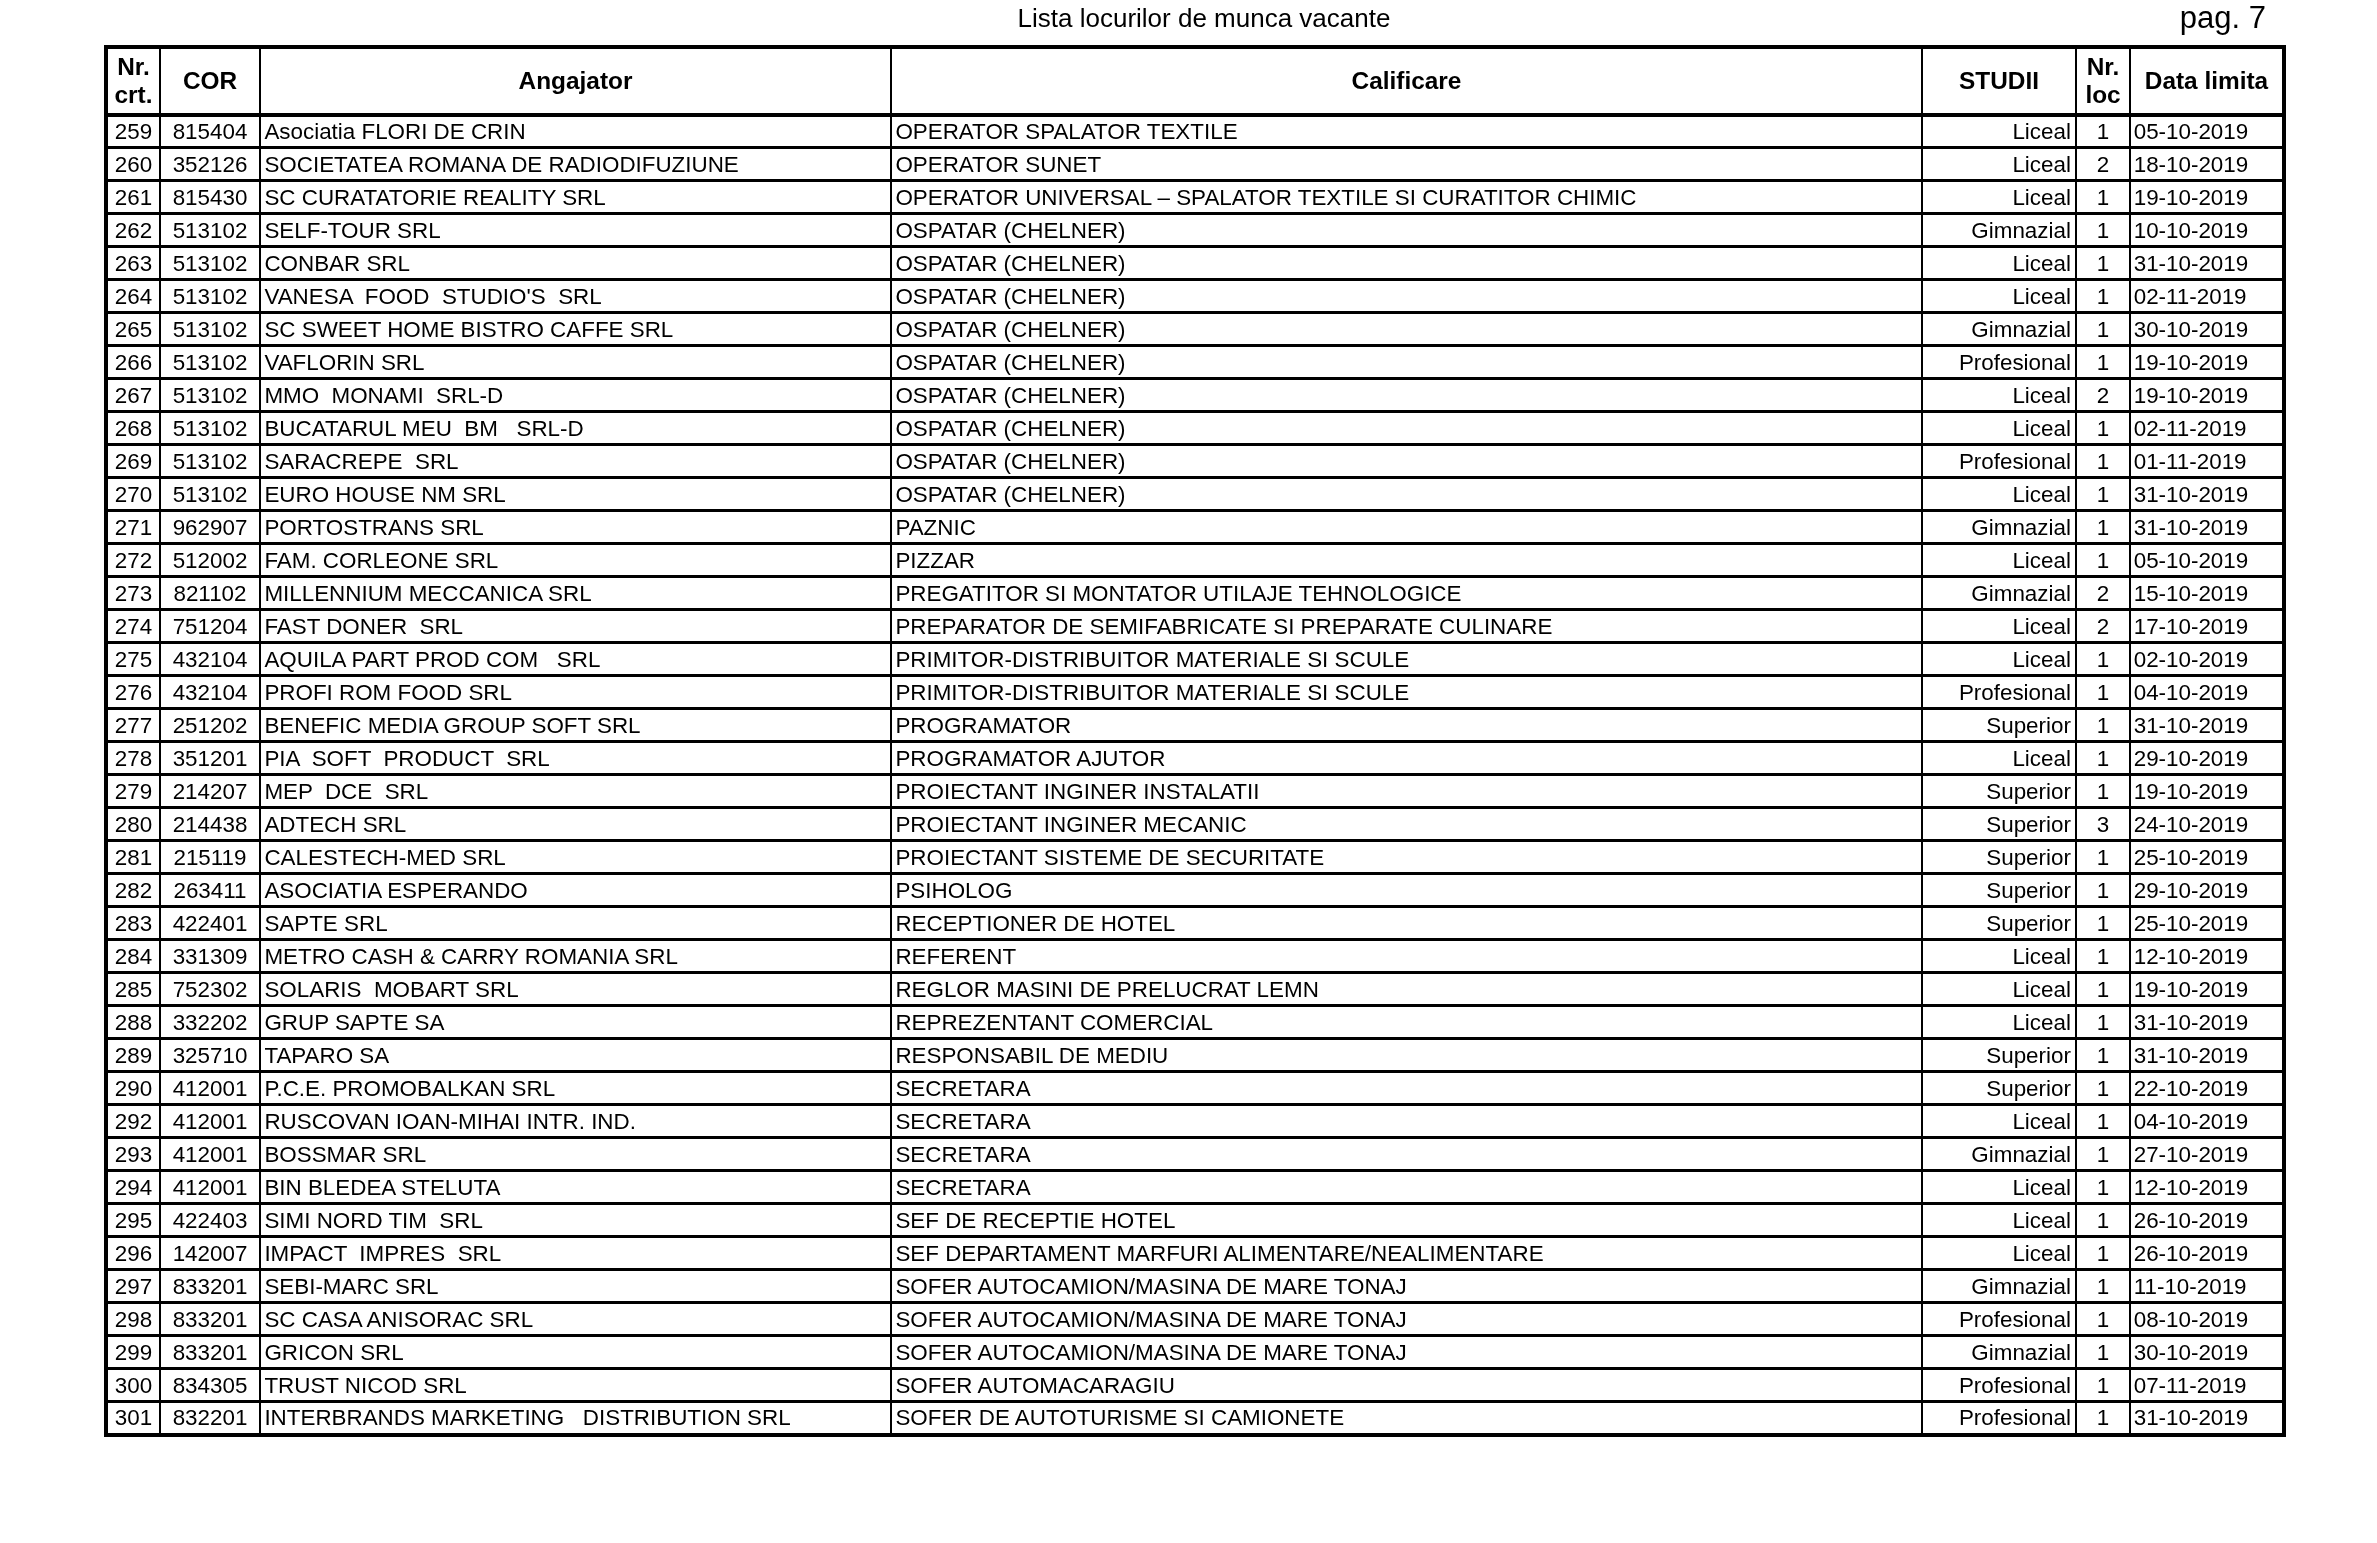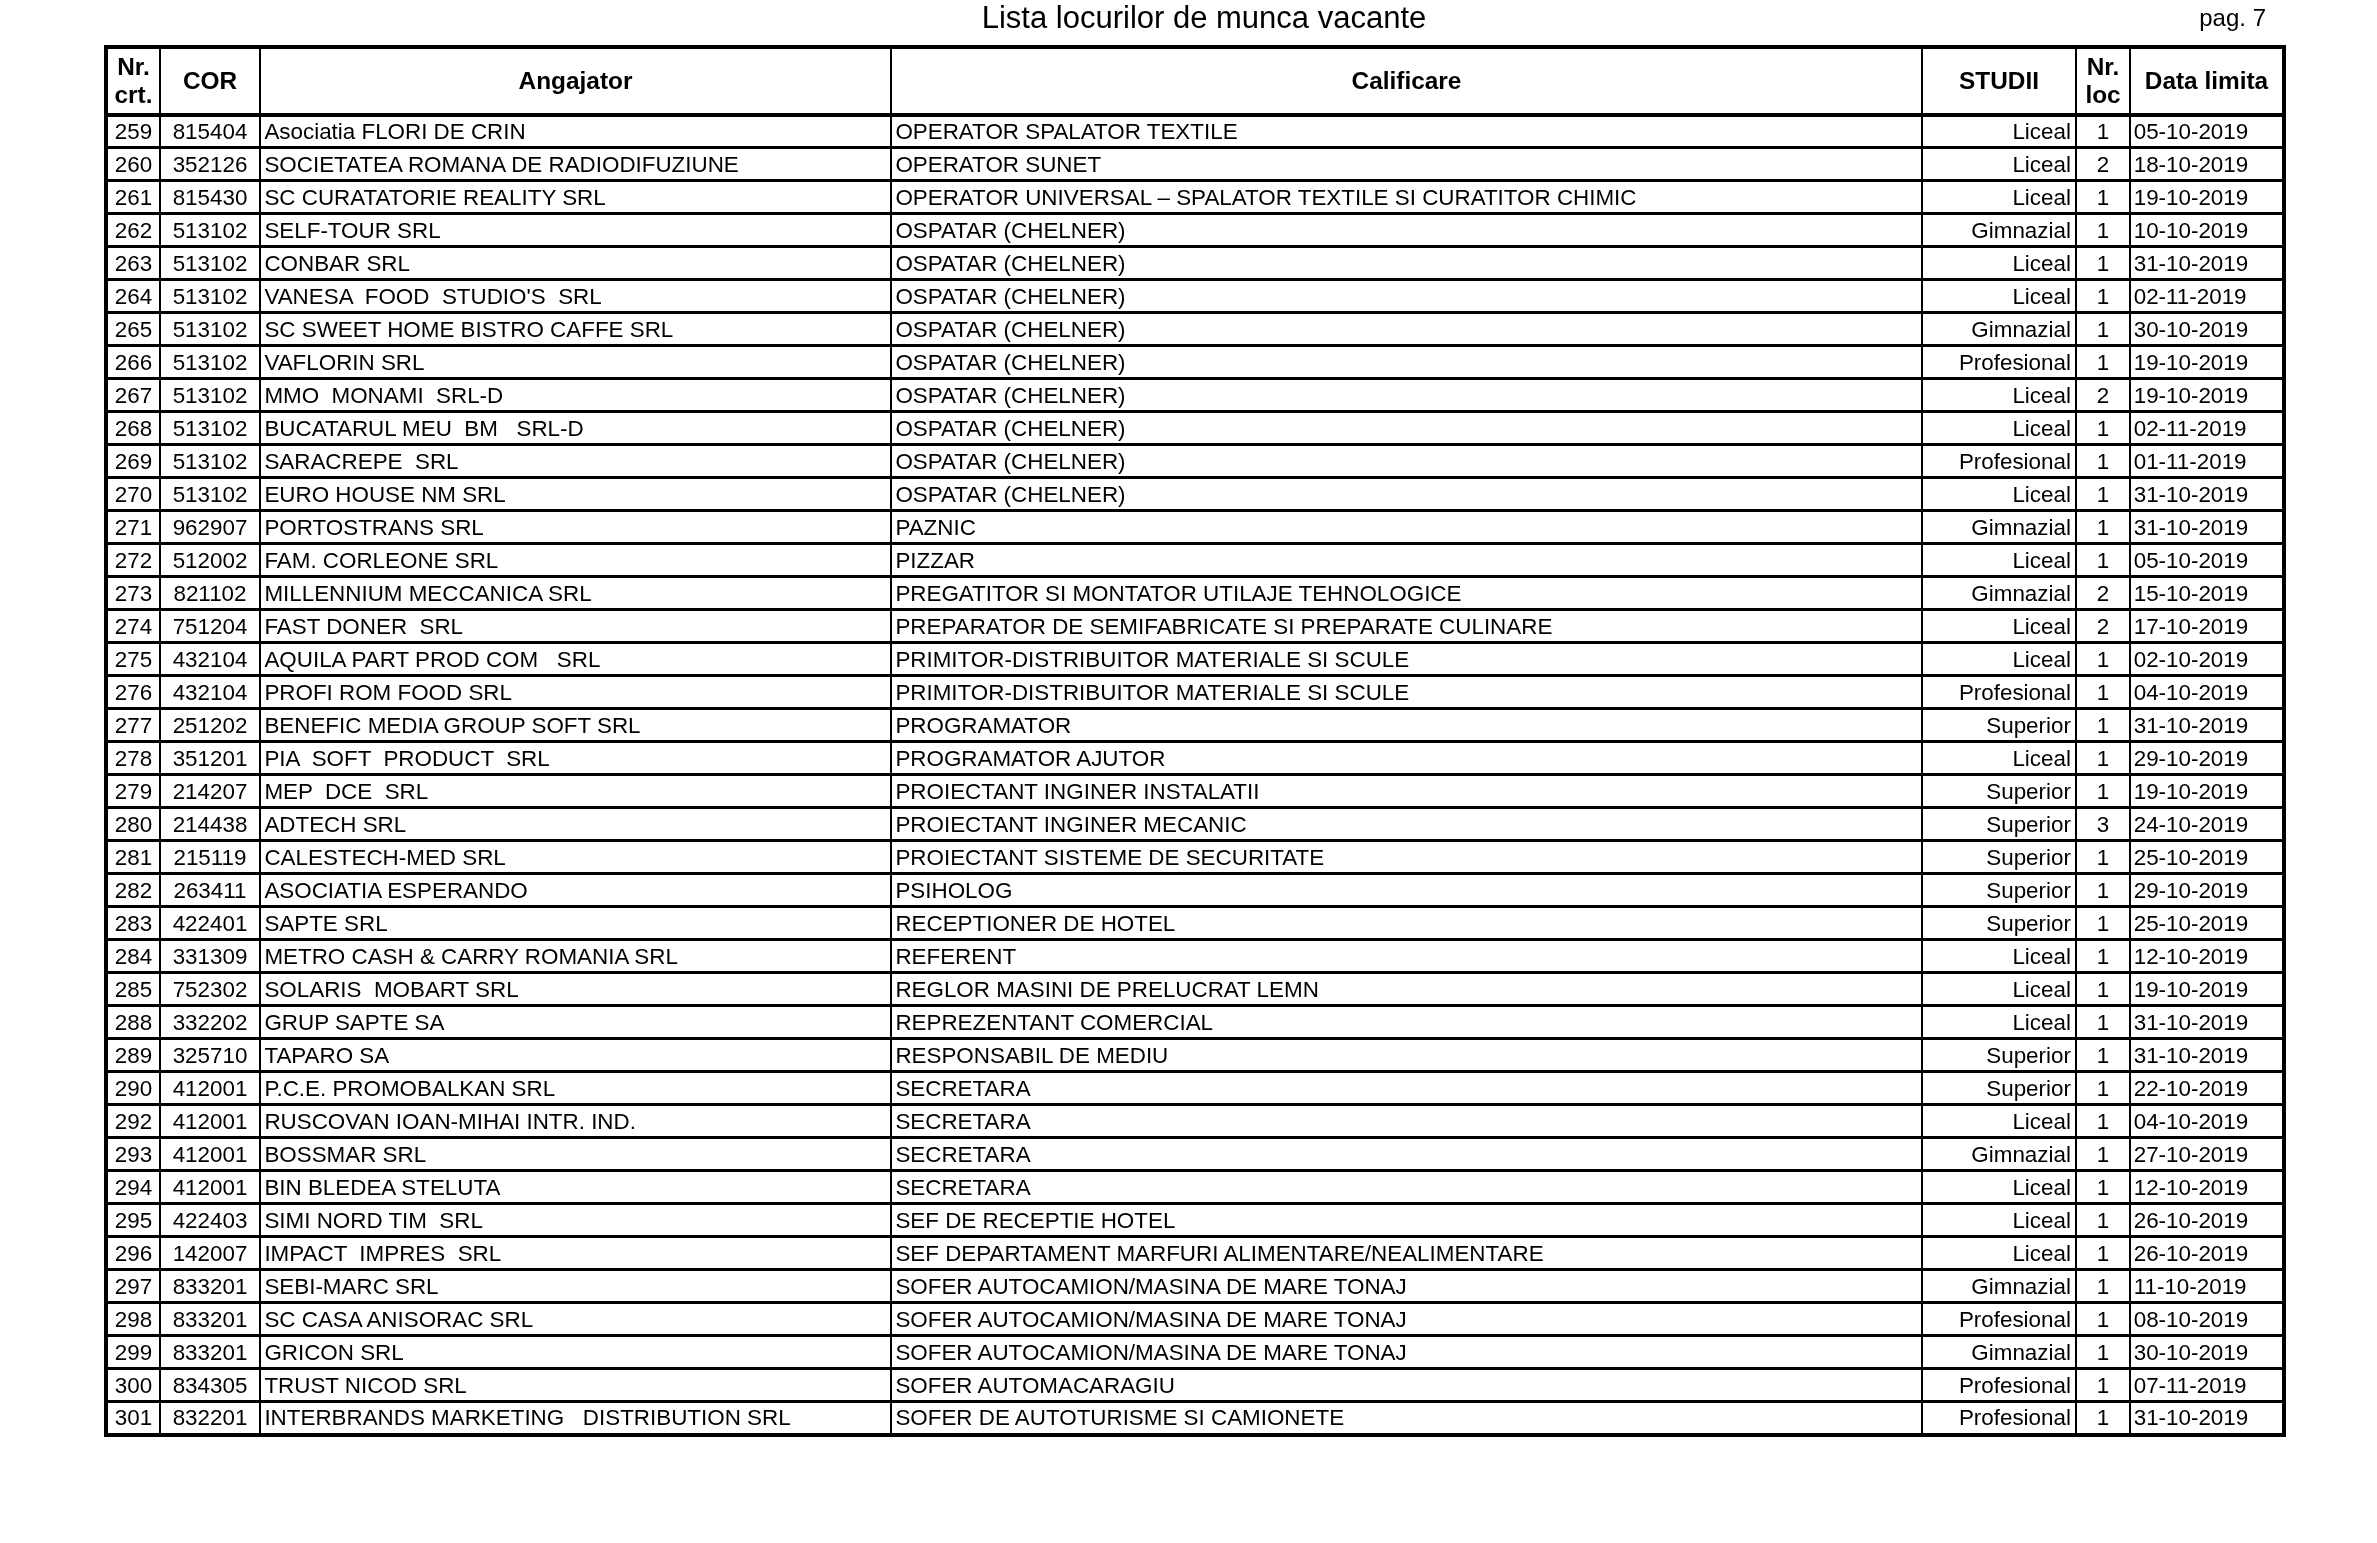--- a/index.html
+++ b/index.html
@@ -21,29 +21,29 @@
     top: 0px;
     width: 2178px;
     height: 41px;
   }
   .doc-title {
     position: absolute;
     left: 0;
     right: 0;
     top: 2.7px;
     text-align: center;
-    font-size: 31px;
+    font-size: 26px;
     line-height: 30px;
     white-space: pre;
   }
   .page-num {
     position: absolute;
     right: 27px;
     top: 2.7px;
-    font-size: 24px;
+    font-size: 31px;
     line-height: 30px;
     white-space: pre;
   }
   table.vacancies {
     position: absolute;
     left: 104px;
     top: 45px;
     width: 2178px;
     border-collapse: collapse;
     table-layout: fixed;

